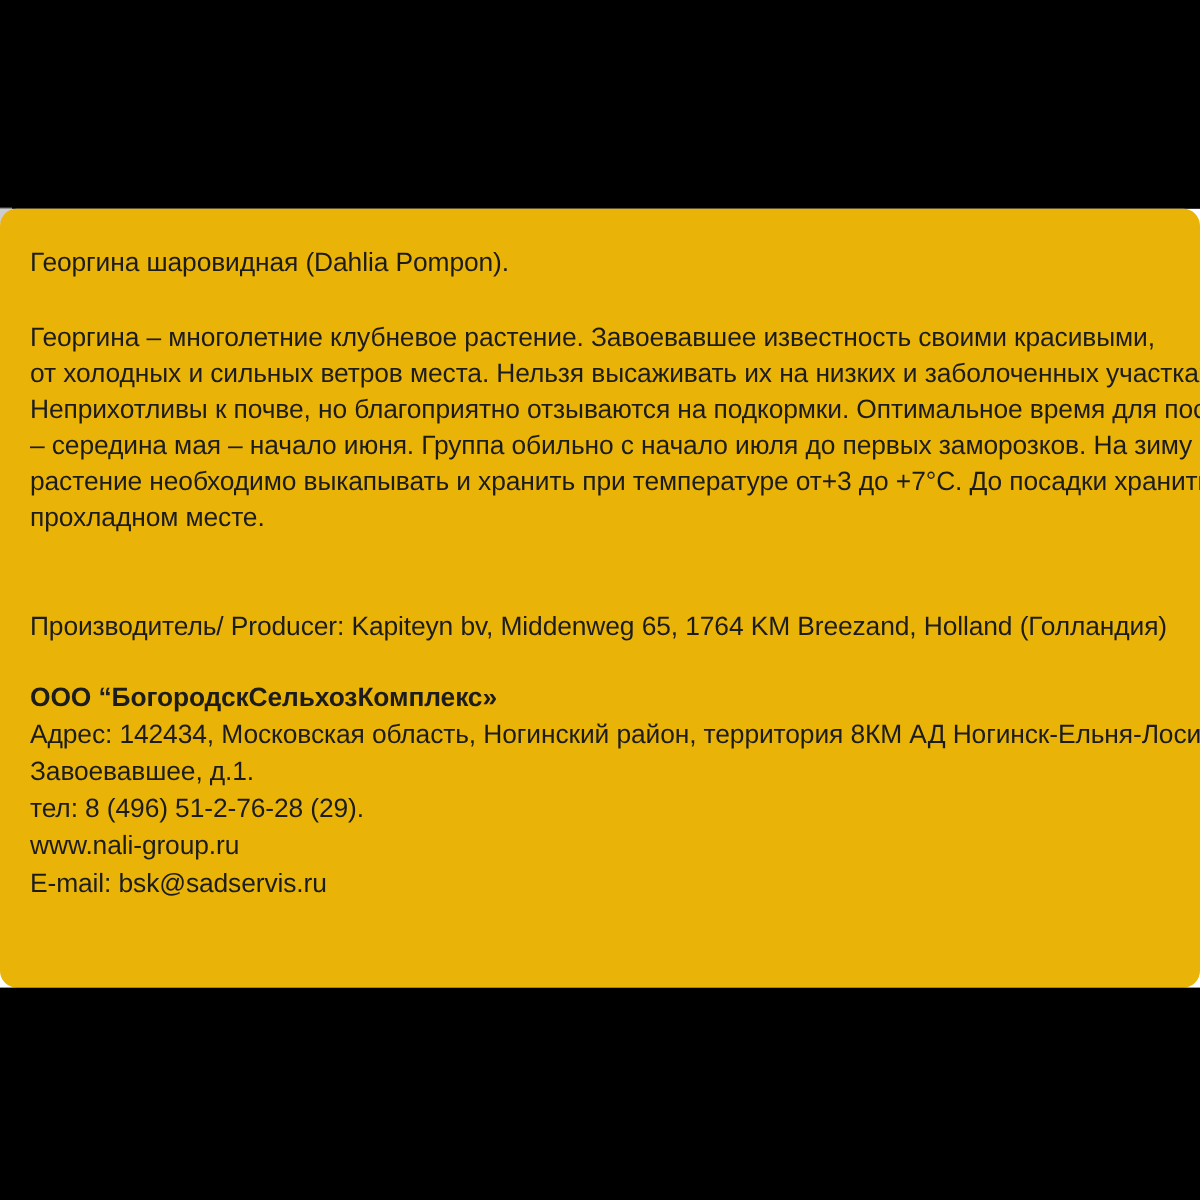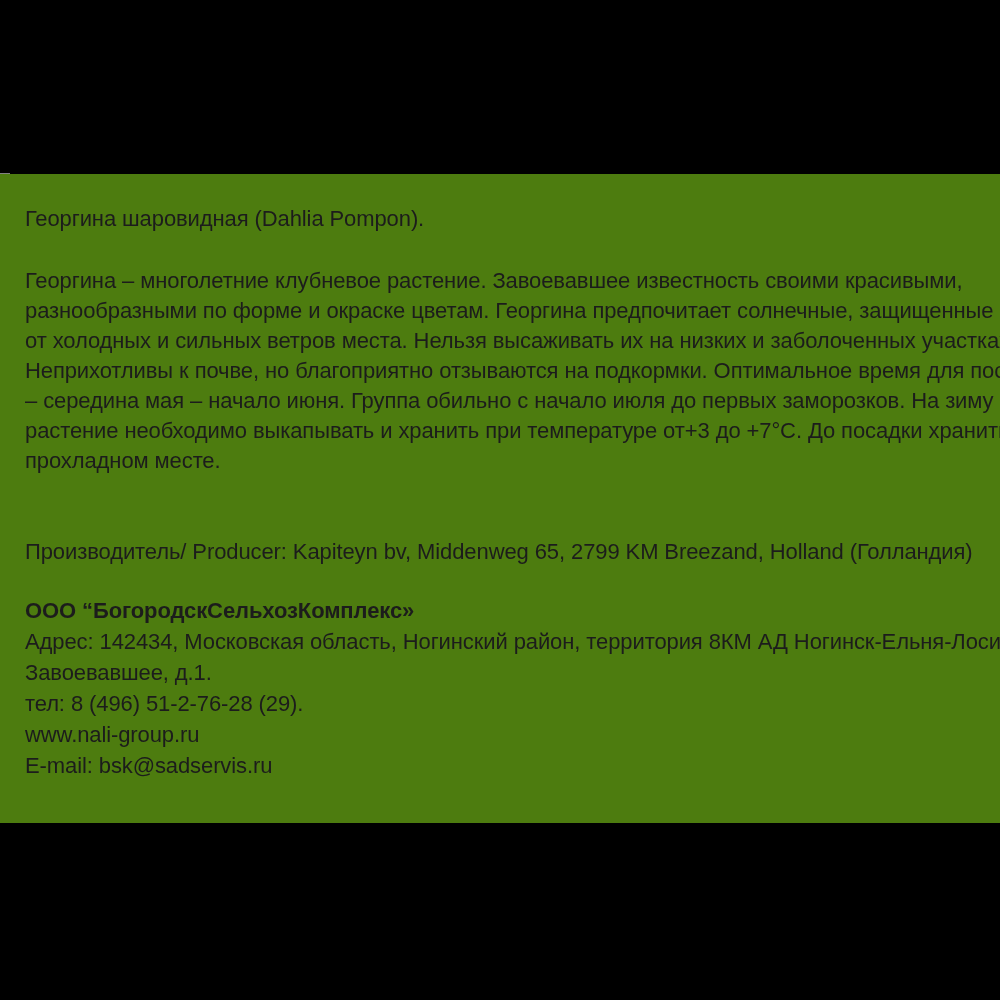--- a/index.html
+++ b/index.html
@@ -38,26 +38,27 @@
     height: 13px;
     background: #b8b8b8;
     opacity: 0.7;
   }
   .content {
     position: absolute;
     top: 174px;
     left: 0;
     width: 1000px;
     height: 649px;
-    background: #4d7c0f;
+    background: #eab308;
     box-sizing: border-box;
     padding: 30px 8px 0 25px;
     font-size: 22px;
     line-height: 30px;
     letter-spacing: -0.1px;
+    border-radius: 14px;
   }
   .title {
     margin: 0 0 32px 0;
   }
   .para {
     margin: 0;
   }
   .para .line {
     white-space: nowrap;
   }
@@ -84,29 +85,28 @@
   <div class="bar bar-top"></div>
 
   <div class="scan-artifact"></div>
 
   <div class="content">
 
     <div class="title">Георгина шаровидная (Dahlia Pompon).</div>
 
     <div class="para">
       <div class="line">Георгина – многолетние клубневое растение. Завоевавшее известность своими красивыми,</div>
-      <div class="line">разнообразными по форме и окраске цветам. Георгина предпочитает солнечные, защищенные</div>
       <div class="line">от холодных и сильных ветров места. Нельзя высаживать их на низких и заболоченных участках.</div>
       <div class="line">Неприхотливы к почве, но благоприятно отзываются на подкормки. Оптимальное время для посадки</div>
       <div class="line">– середина мая – начало июня. Группа обильно с начало июля до первых заморозков. На зиму</div>
       <div class="line">растение необходимо выкапывать и хранить при температуре от+3 до +7°С. До посадки хранить в</div>
       <div class="line">прохладном месте.</div>
     </div>
 
-    <div class="producer">Производитель/ Producer: Kapiteyn bv, Middenweg 65, 2799 KM Breezand, Holland (Голландия)</div>
+    <div class="producer">Производитель/ Producer: Kapiteyn bv, Middenweg 65, 1764 KM Breezand, Holland (Голландия)</div>
 
     <div class="supplier">
       <div class="bold">ООО “БогородскСельхозКомплекс»</div>
       <div>Адрес: 142434, Московская область, Ногинский район, территория 8КМ АД Ногинск-Ельня-Лосино-</div>
       <div>Завоевавшее, д.1.</div>
       <div>тел: 8 (496) 51-2-76-28 (29).</div>
       <div>www.nali-group.ru</div>
       <div>E-mail: bsk@sadservis.ru</div>
     </div>
 

